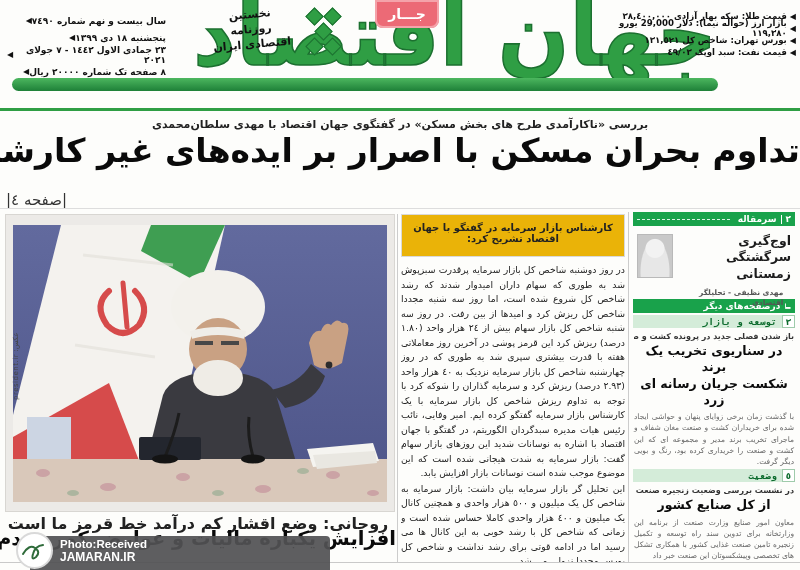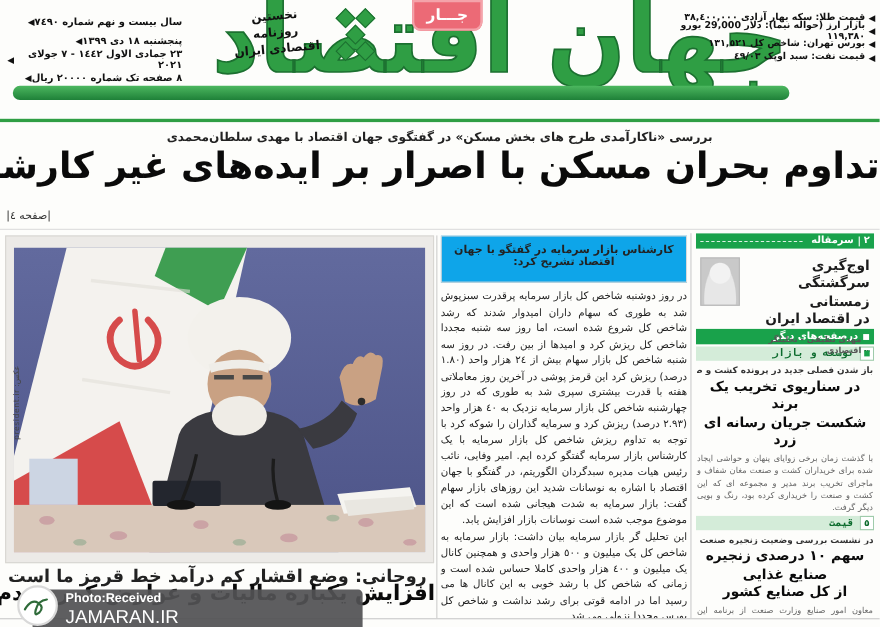--- a/index.html
+++ b/index.html
@@ -31,42 +31,42 @@
   .info-right{ left:614px; top:10px; width:182px; }
   .info-line{ display:flex; align-items:center; justify-content:flex-start; direction:rtl; }
   .info-left .info-line{ height:17px; } .info-right .info-line{ height:12px; font-size:8.6px;}
   .tri{ color:#111; font-size:8px; margin-left:3px; }
   .green-rule{ position:absolute; left:0; top:108px; width:800px; height:3px; background:#2f9e44; }
   
   .lead-kicker{ position:absolute; left:0; top:118px; width:800px; text-align:center;
     font-size:11px; font-weight:bold; color:#222; }
   .lead-headline{ position:absolute; left:0; top:131px; width:800px; text-align:center;
     font-size:33px; font-weight:bold; color:#0a0a0a; letter-spacing:-1.5px; white-space:nowrap; }
-  .lead-pageref{ position:absolute; left:6px; top:191px; font-size:10px; color:#333; }
+  .lead-pageref{ position:absolute; left:6px; top:191px; font-size:15px; color:#333; }
   .hairline-h{ position:absolute; background:#ddd; height:1px; }
   .hairline-v{ position:absolute; background:#ccc; width:1px; }
   
   .photo-frame{ position:absolute; left:5px; top:214px; width:390px; height:298px;
     background:#eceae7; border:1px solid #d8d6d2; }
   .photo-credit{ position:absolute; left:12px; top:400px; font-size:7px; color:#444;
     transform:rotate(-90deg); transform-origin:left top; letter-spacing:.5px; z-index:4;}
   .photo-kicker{ position:absolute; left:0; top:514px; width:396px; text-align:center;
     font-size:16px; font-weight:bold; color:#222; }
   .photo-headline{ position:absolute; left:0; top:527px; width:396px; text-align:center;
     font-size:19.5px; font-weight:bold; color:#0a0a0a; white-space:nowrap; letter-spacing:-0.5px;}
   .watermark{ position:absolute; left:30px; top:536px; width:300px; height:42px;
     background:rgba(82,82,84,.93); border-radius:4px; z-index:6; color:#fff;
     font-family:"Liberation Sans", sans-serif; padding-left:30px; padding-top:2px; direction:ltr;}
   .wm1{ font-size:11.5px; font-weight:bold; line-height:1.15; }
-  .wm2{ font-size:17px; font-weight:normal; line-height:1.15; }
+  .wm2{ font-size:12px; font-weight:bold; line-height:1.15; }
   .wm-logo{ position:absolute; left:-14px; top:-4px; width:37px; height:37px; background:#fff;
     border-radius:50%; border:2px solid #d9d9d9; }
   
   .mid-col{ position:absolute; left:401px; top:214px; width:224px; height:348px; overflow:hidden; }
-  .mid-box{ border:1px solid #d9d9d9; background:#0ea5e9; padding:7px 6px 8px; text-align:center; }
+  .mid-box{ border:1px solid #d9d9d9; background:#eab308; padding:7px 6px 8px; text-align:center; }
   .mid-kicker{ font-size:10px; font-weight:bold; color:#222; margin-bottom:4px; }
   .mid-headline{ font-size:19px; font-weight:bold; color:#17471f; line-height:1.3; }
   .mid-body{ margin-top:6px; font-size:9.3px; color:#222; text-align:justify; line-height:1.56; }
   .mid-body p{ margin-bottom:1px; }
   
   .right-col{ position:absolute; left:633px; top:212px; width:162px; height:350px; overflow:hidden; }
   .gbar{ height:14px; background:#19a24b; color:#fff; display:flex; align-items:center;
     font-size:9px; font-weight:bold; padding:0 4px; gap:4px; }
   .gbar .dash{ flex:1; border-top:1px dashed rgba(255,255,255,.85); margin-right:4px; }
   .gbar .vsep{ width:1px; height:9px; background:#fff; }
@@ -245,21 +245,20 @@
       <span>٢</span>
       <span class="vsep"></span>
       <span>سرمقاله</span>
       <span class="dash"></span>
     </div>
 
     <div class="editorial">
       <div class="ed-photo"></div>
       <div class="ed-title">
         <div>اوج‌گیری سرگشتگی زمستانی</div>
-        <div>در اقتصاد ایران</div>
         <div class="ed-author">
           <span class="dot"></span>
           <span>مهدی نظیفی - تحلیلگر اقتصادی</span>
         </div>
       </div>
     </div>
 
     <div class="gbar">
       <span class="sq">■</span>
       <span>درصفحه‌های دیگر</span>
@@ -275,25 +274,24 @@
       <div class="sec-headline">
         <div>در سناریوی تخریب یک برند</div>
         <div>شکست جریان رسانه ای زرد</div>
       </div>
       <div class="sec-body">با گذشت زمان برخی زوایای پنهان و حواشی ایجاد شده برای خریداران کشت و صنعت مغان شفاف و ماجرای تخریب برند مدیر و مجموعه ای که این کشت و صنعت را خریداری کرده بود، رنگ و بویی دیگر گرفت.</div>
     </div>
 
     <div>
       <div class="lbar">
         <span class="numbox">٥</span>
-        <span class="slabel">قیمت</span>
+        <span class="slabel">وضعیت</span>
       </div>
       <div class="sec-kicker">در نشست بررسی وضعیت زنجیره صنعت غذا مطرح شد</div>
       <div class="sec-headline">
-        <div>سهم ١٠ درصدی زنجیره صنایع غذایی</div>
         <div>از کل صنایع کشور</div>
       </div>
       <div class="sec-body">معاون امور صنایع وزارت صنعت از برنامه این وزارتخانه برای تدوین سند راه توسعه و تکمیل زنجیره تامین صنعت غذایی کشور با همکاری تشکل های تخصصی وپیشکسوتان این صنعت خبر داد</div>
     </div>
 
   </div>
 
   <div class="bottom-rule"></div>
 </div>
 

